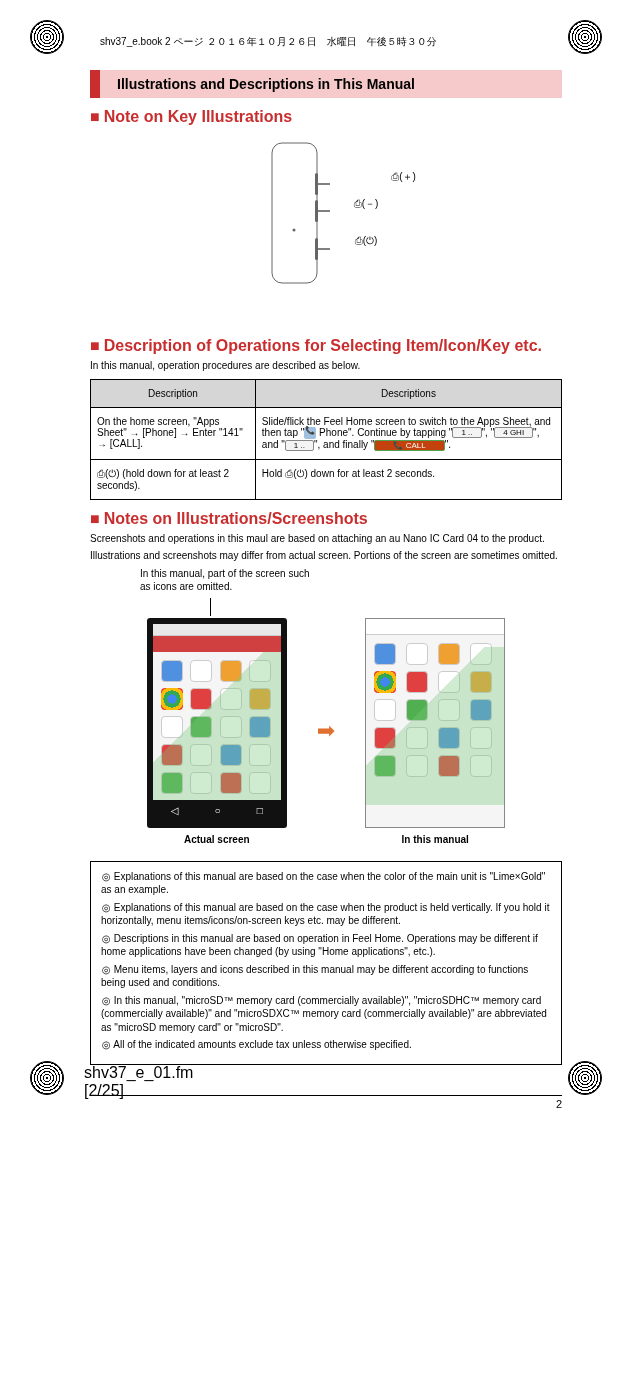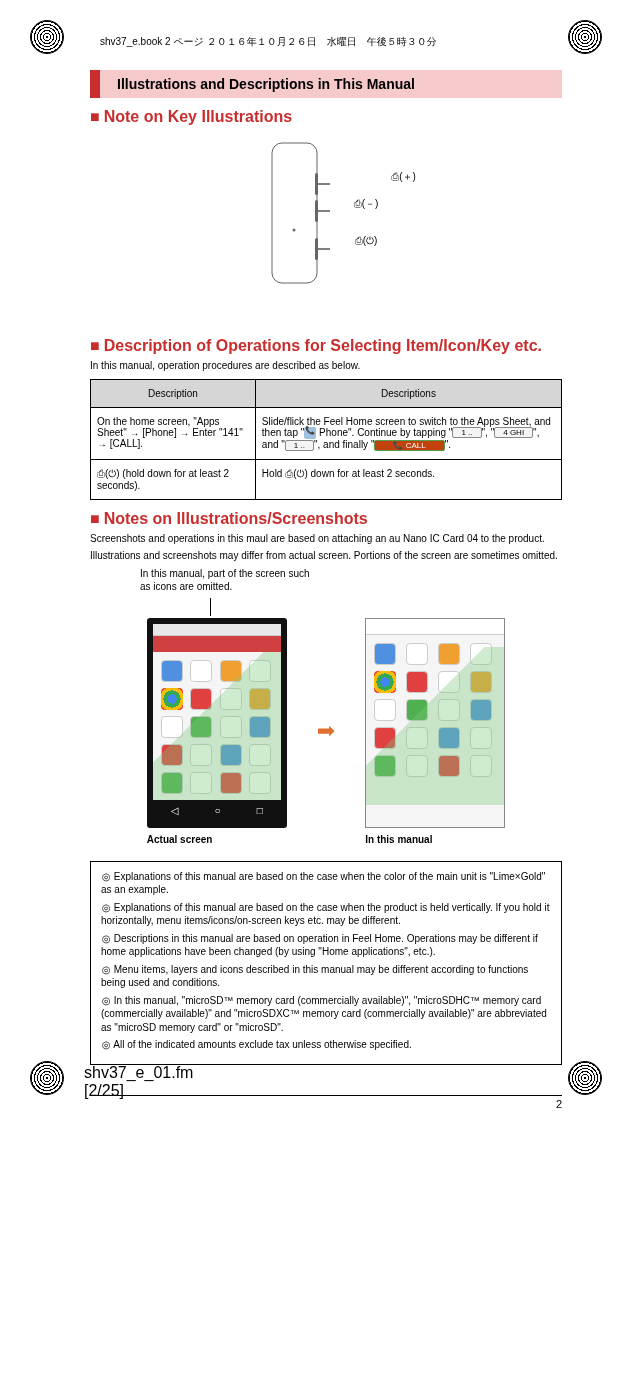--- a/index.html
+++ b/index.html
@@ -30,21 +30,21 @@
   .status-bar { height: 12px; background: #e8e8e8; border-bottom: 1px solid #ccc; }
   .search-line { height: 16px; background: #d04040; }
   .icon-grid { display: grid; grid-template-columns: repeat(4, 1fr); gap: 6px; padding: 8px; }
   .app-icon { width: 22px; height: 22px; border-radius: 4px; background: #fff; border: 1px solid #ccc; }
   .app-icon.g { background: radial-gradient(circle,#4285f4 30%,#34a853 30% 55%,#fbbc05 55% 78%,#ea4335 78%); border: none; }
   .app-icon.r { background: #e04040; }
   .app-icon.b { background: #5090e0; }
   .app-icon.o { background: #f0a030; }
   .app-icon.gn { background: #50b050; }
   .nav-bar { position: absolute; bottom: 0; left: 0; right: 0; height: 22px; background: #111; display: flex; justify-content: space-around; align-items: center; color: #fff; font-size: 10px; }
-  .shot-caption { font-weight: bold; font-size: 10px; margin-top: 6px; }
+  .shot-caption { text-align: center; font-weight: bold; font-size: 10px; margin-top: 6px; }
   .arrow-between { color: #e07030; font-size: 22px; }
   .note-box { border: 1px solid #000; padding: 8px 10px; margin-top: 16px; }
   .note-box p { margin-bottom: 4px; }
   .double-circle { display: inline-block; width: 10px; text-align: center; }
   .key-pill { display: inline-block; border: 1px solid #888; background: #f4f4f4; padding: 0 8px; border-radius: 2px; font-size: 8px; vertical-align: middle; }
   .key-pill.call { background: #c2410c; color: #fff; border-color: #50a050; padding: 0 18px; }
   .phone-ico { display: inline-block; width: 12px; height: 12px; background: #a0c0e0; border-radius: 2px; vertical-align: middle; position: relative; }
   .phone-ico::after { content: "📞"; font-size: 8px; position: absolute; top: -1px; left: 1px; }
   .page-num-rule { border-top: 1px solid #000; margin-top: 30px; padding-top: 2px; text-align: right; }
   .footer-file { position: absolute; bottom: 40px; left: 84px; font-size: 16px; }

